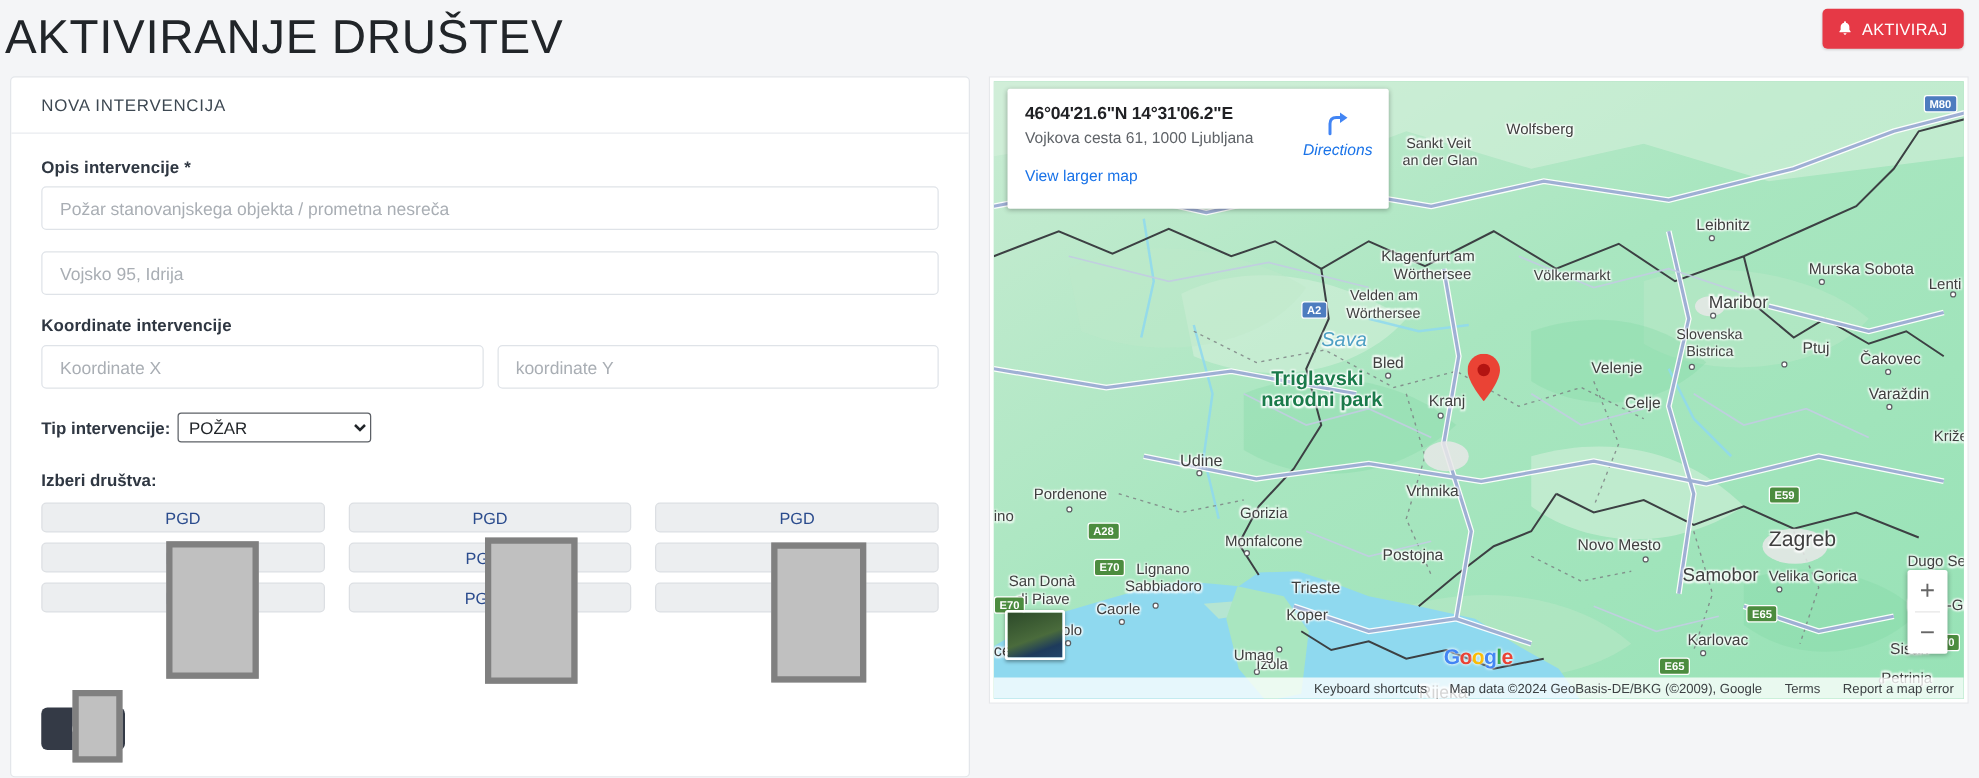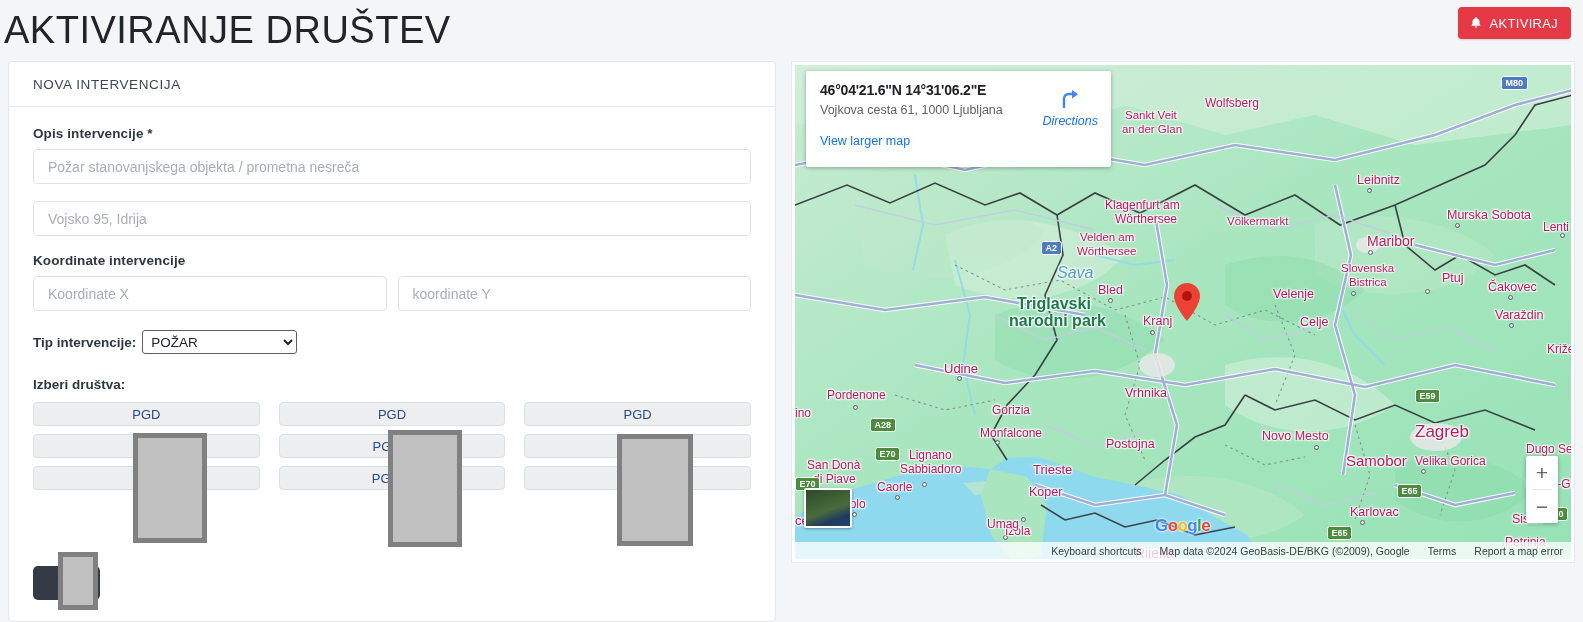--- a/index.html
+++ b/index.html
@@ -165,21 +165,21 @@
     background: rgba(255,255,255,.78); z-index: 27;
     display: flex; align-items: center; justify-content: flex-end;
     gap: 18px; padding-right: 8px;
     font-size: 10.5px; color: #3c4043; white-space: nowrap;
   }
   .attrib span { cursor: default; }
   .attrib .lnk { cursor: pointer; }
 
   .mlabel {
     position: absolute; z-index: 12;
-    color: #be185d; white-space: nowrap;
+    color: #404040; white-space: nowrap;
     text-shadow: -1px -1px 1.5px #fff, 1px -1px 1.5px #fff, -1px 1px 1.5px #fff, 1px 1px 1.5px #fff;
   }
   .mdot {
     position: absolute; z-index: 11; width: 5px; height: 5px;
     border: 1.2px solid #5c5f63; border-radius: 50%; background: #fff;
   }
   .hwy {
     position: absolute; z-index: 13;
     background: #4c8c3f; color: #fff; font-size: 9px;
     border-radius: 2.5px; padding: 1px 3.5px;
@@ -362,21 +362,21 @@
           <ellipse cx="573" cy="180" rx="12" ry="8"></ellipse>
         </g>
       </svg>
 
       <svg class="marker" style="left:379px; top:218px;" viewBox="0 0 26 38">
         <path d="M13 0C5.8 0 0 5.8 0 13c0 9.8 13 25 13 25s13-15.2 13-25C26 5.8 20.2 0 13 0z" fill="#ea4335"></path>
         <circle cx="13" cy="13" r="5" fill="#b31412"></circle>
       </svg>
 
       <div id="map-labels">
-          <div class="hwy blue" style="left: 706px; top: 11px;">M80</div>
+          <div class="hwy blue" style="left: 744px; top: 11px;">M80</div>
           <div class="mlabel" style="left: 410px; top: 31px; font-size: 12px;">Wolfsberg</div>
           <div class="mlabel" style="left: 330px; top: 44px; font-size: 11.5px;">Sankt Veit</div>
           <div class="mlabel" style="left: 327px; top: 58px; font-size: 11.5px;">an der Glan</div>
           <div class="mlabel" style="left: 562px; top: 108px; font-size: 12.5px;">Leibnitz</div>
           <div class="mlabel" style="left: 310px; top: 133px; font-size: 12px;">Klagenfurt am</div>
           <div class="mlabel" style="left: 320px; top: 147px; font-size: 12px;">Wörthersee</div>
           <div class="mlabel" style="left: 432px; top: 150px; font-size: 11.5px;">Völkermarkt</div>
           <div class="mlabel" style="left: 652px; top: 143px; font-size: 12.5px;">Murska Sobota</div>
           <div class="mlabel" style="left: 748px; top: 155px; font-size: 12px;">Lenti</div>
           <div class="mlabel" style="left: 572px; top: 168px; font-size: 14px;">Maribor</div>

